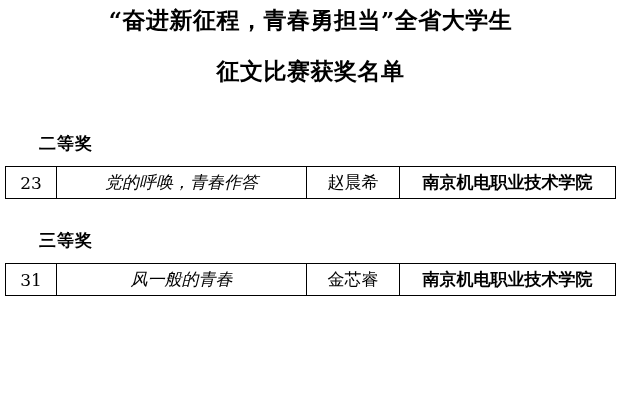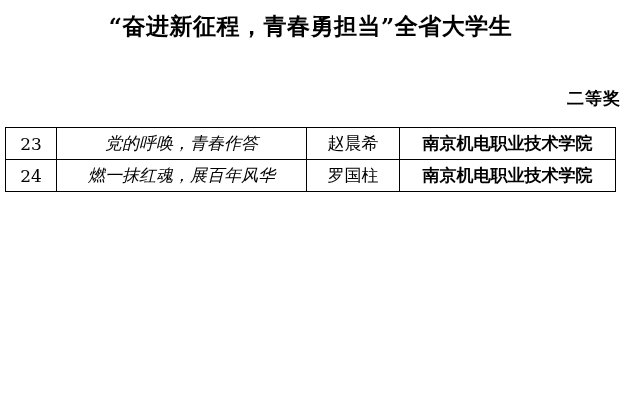--- a/index.html
+++ b/index.html
@@ -21,44 +21,44 @@
     box-sizing: border-box;
   }
   .doc-title {
     text-align: center;
     font-weight: bold;
     font-size: 23px;
     line-height: 1.0;
     letter-spacing: 0.5px;
   }
   .title-line-1 {
-    padding-top: 14px;
+    padding-top: 8px;
   }
   .title-line-2 {
     padding-top: 28px;
   }
   .section {
     margin-top: 0;
   }
   .section-heading {
-    text-align: right;
+    text-align: left;
     font-weight: bold;
     font-size: 17px;
     letter-spacing: 1px;
     padding-left: 39px;
   }
   .sec-1-heading {
     padding-top: 50px;
   }
   .sec-2-heading {
     padding-top: 30px;
   }
   table.award-table {
     border-collapse: collapse;
-    margin: 17px auto 0 auto;
+    margin: 11px auto 0 auto;
     width: 590px;
     table-layout: fixed;
   }
   table.award-table td {
     border: 1px solid #000000;
     height: 31px;
     font-size: 17px;
     text-align: center;
     vertical-align: middle;
     padding: 0 2px;
@@ -80,35 +80,43 @@
     width: 211px;
     font-weight: bold;
   }
 </style>
 </head>
 <body>
 
 <div class="page">
 
   <div class="doc-title title-line-1">“奋进新征程，青春勇担当”全省大学生</div>
+  <div class="doc-title title-line-2">征文比赛获奖名单</div>
 
   <div class="section">
     <div class="section-heading sec-1-heading">二等奖</div>
     <table class="award-table">
       <tbody>
         <tr>
           <td class="col-rank">23</td>
           <td class="col-work">党的呼唤，青春作答</td>
           <td class="col-author">赵晨希</td>
           <td class="col-school">南京机电职业技术学院</td>
         </tr>
+      </tbody>
+    </table>
+  </div>
+
+  <div class="section">
+    <div class="section-heading sec-2-heading">三等奖</div>
+    <table class="award-table">
+      <tbody>
         <tr>
-          <td class="col-rank">24</td>
-          <td class="col-work">燃一抹红魂，展百年风华</td>
-          <td class="col-author">罗国柱</td>
+          <td class="col-rank">31</td>
+          <td class="col-work">风一般的青春</td>
+          <td class="col-author">金芯睿</td>
           <td class="col-school">南京机电职业技术学院</td>
         </tr>
       </tbody>
     </table>
   </div>
 
-
 </div>
 
 </body></html>

